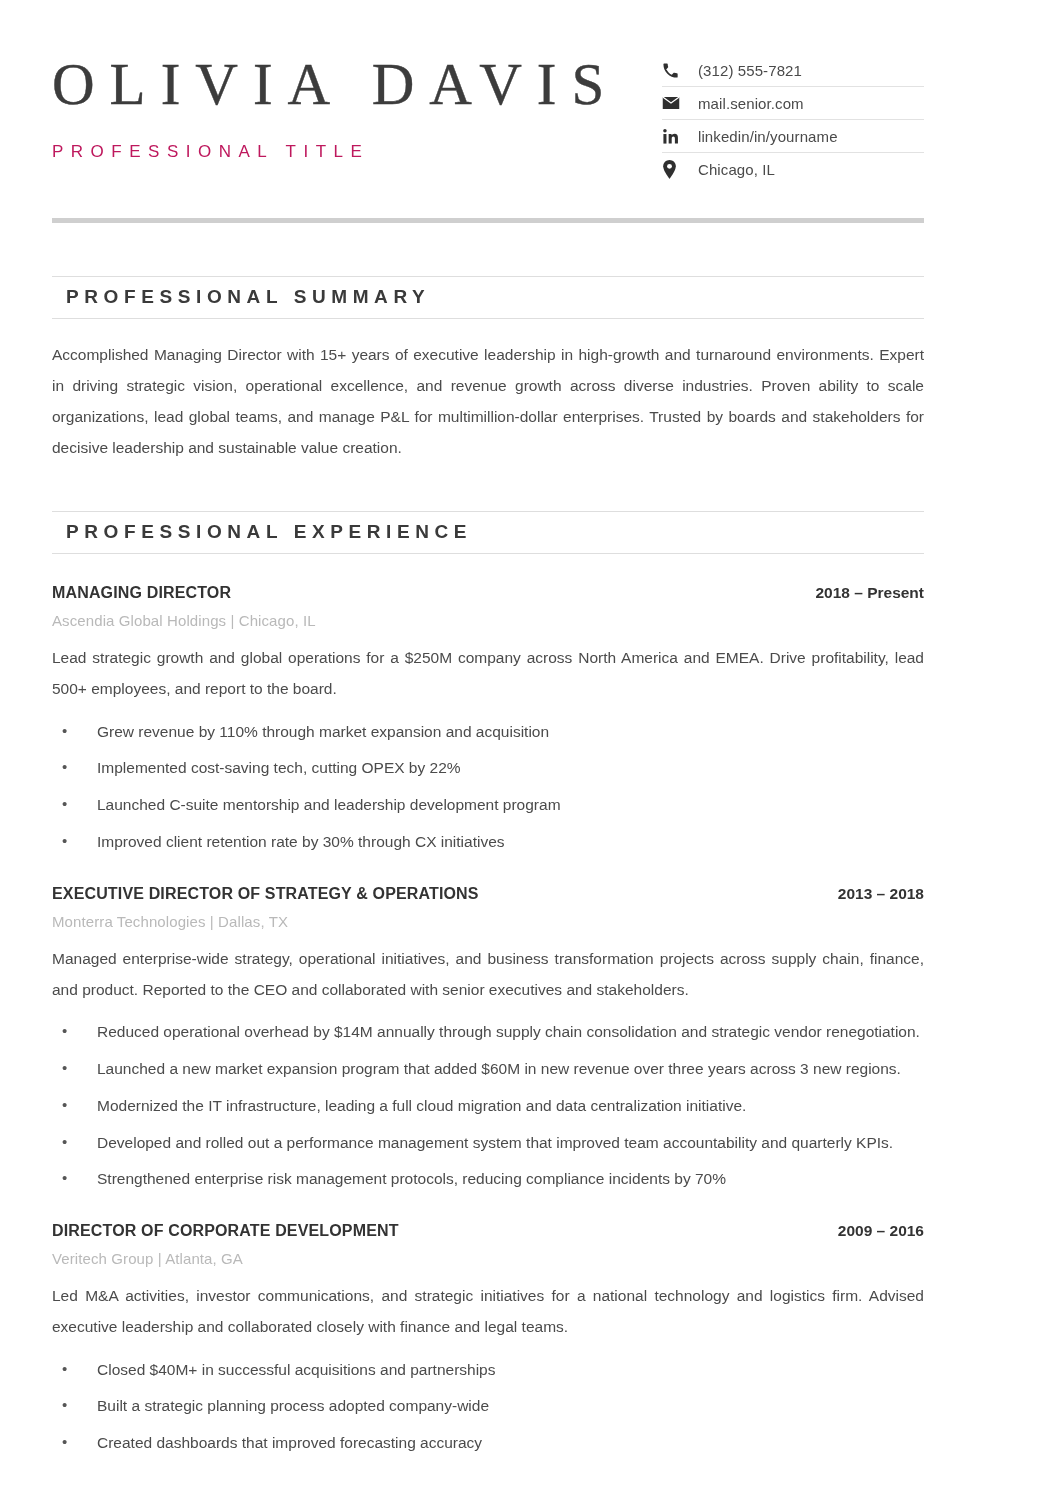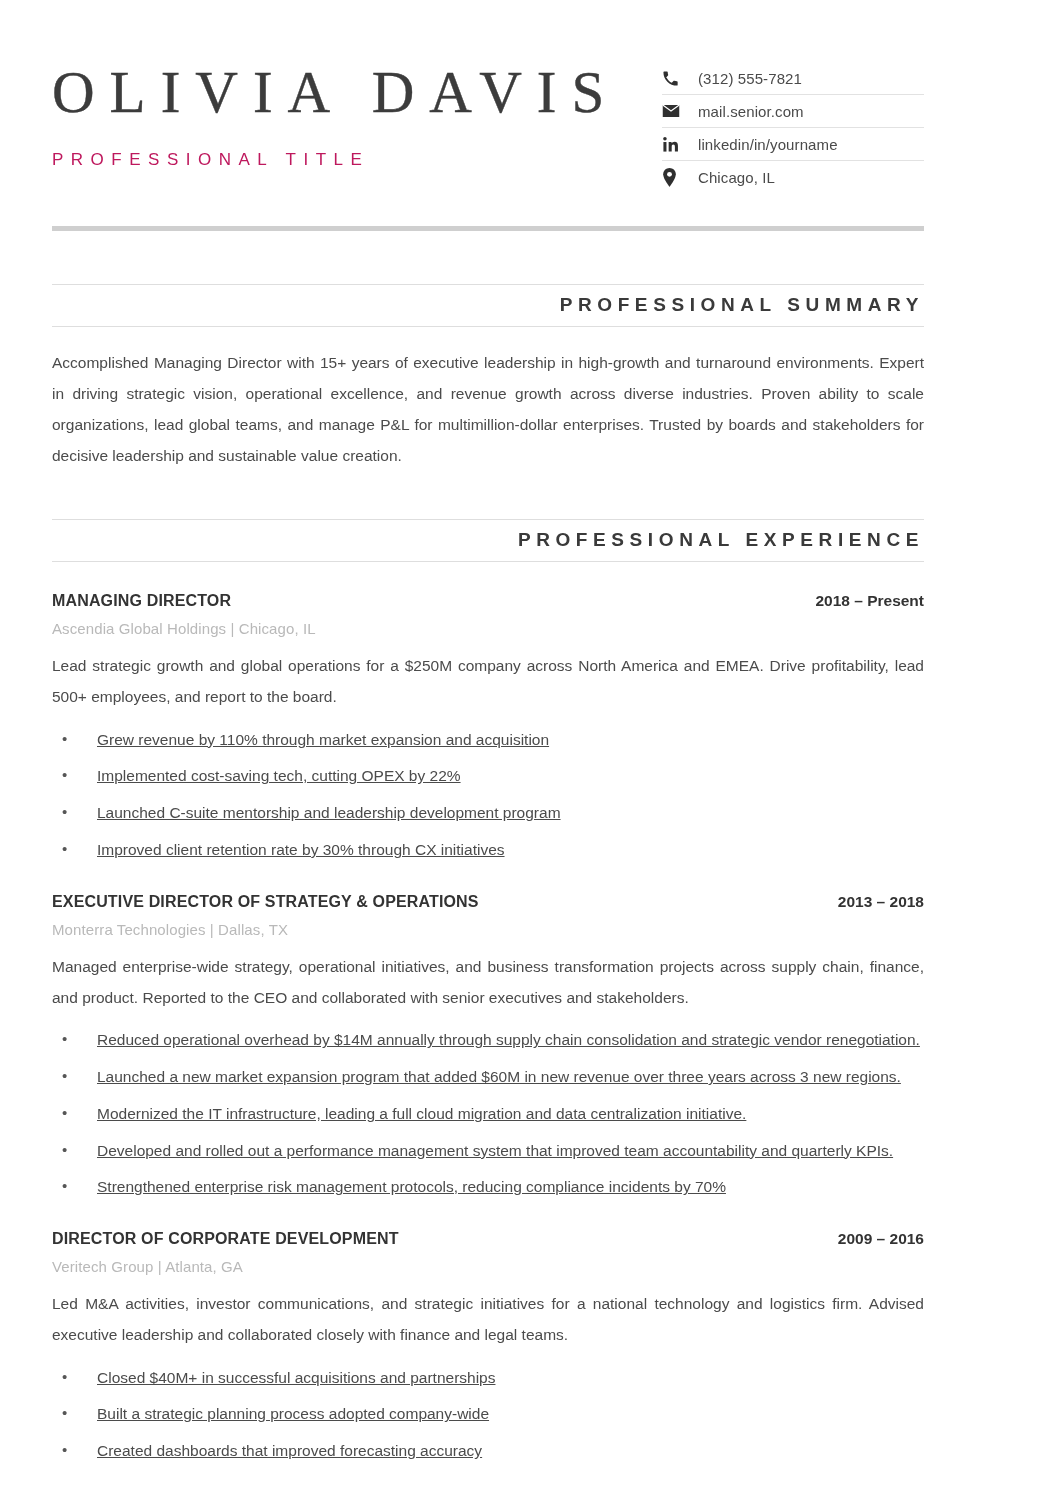--- a/index.html
+++ b/index.html
@@ -10,21 +10,21 @@
     height: 1497px;
     background: #ffffff;
     font-family: "Liberation Sans", sans-serif;
     color: #3f3f3f;
     overflow: hidden;
   }
   .page {
     position: relative;
     width: 976px;
     height: 1497px;
-    padding: 8px 52px;
+    padding: 0 52px;
   }
 
   
   .header {
     display: flex;
     align-items: flex-start;
     justify-content: space-between;
     padding-top: 48px;
   }
   .identity { padding-top: 6px; }
@@ -90,21 +90,20 @@
     border-top: 1px solid #dedede;
     border-bottom: 1px solid #dedede;
     padding: 9px 0 10px 14px;
   }
   .section-title {
     font-size: 19px;
     font-weight: bold;
     letter-spacing: 5.6px;
     color: #3a3a3a;
     white-space: nowrap;
-    text-align: right;
   }
 
   .summary-text {
     margin-top: 20px;
     font-size: 15.5px;
     line-height: 2.0;
     color: #4b4b4b;
     text-align: justify;
   }
 
@@ -147,21 +146,20 @@
     margin: 10px 0 0 0;
     padding: 0;
   }
   .bullet {
     position: relative;
     padding-left: 45px;
     font-size: 15.5px;
     line-height: 1.6;
     color: #4b4b4b;
     margin-top: 12px;
-    text-decoration: underline;
   }
   .bullet:first-child { margin-top: 6px; }
   .bullet::before {
     content: "\2022";
     position: absolute;
     left: 10px;
     top: -1px;
     font-size: 15px;
     color: #565656;
   }

